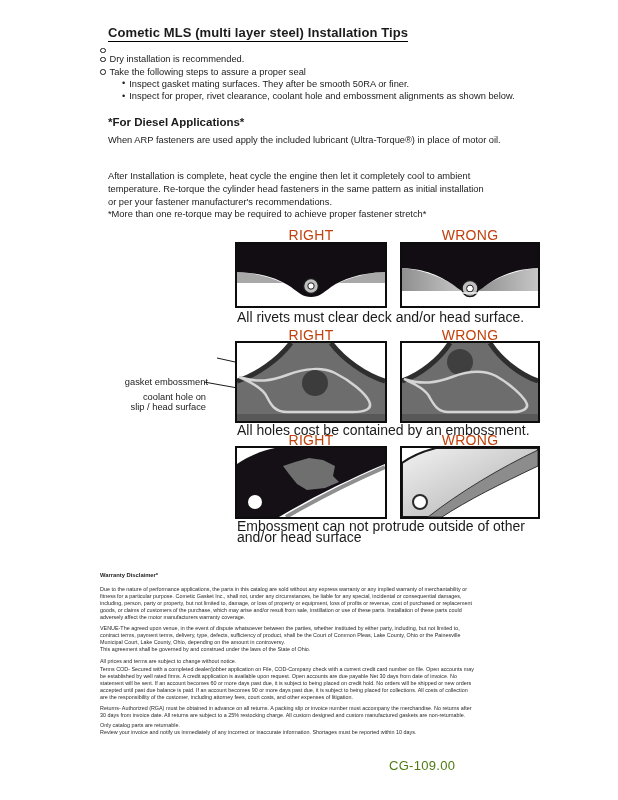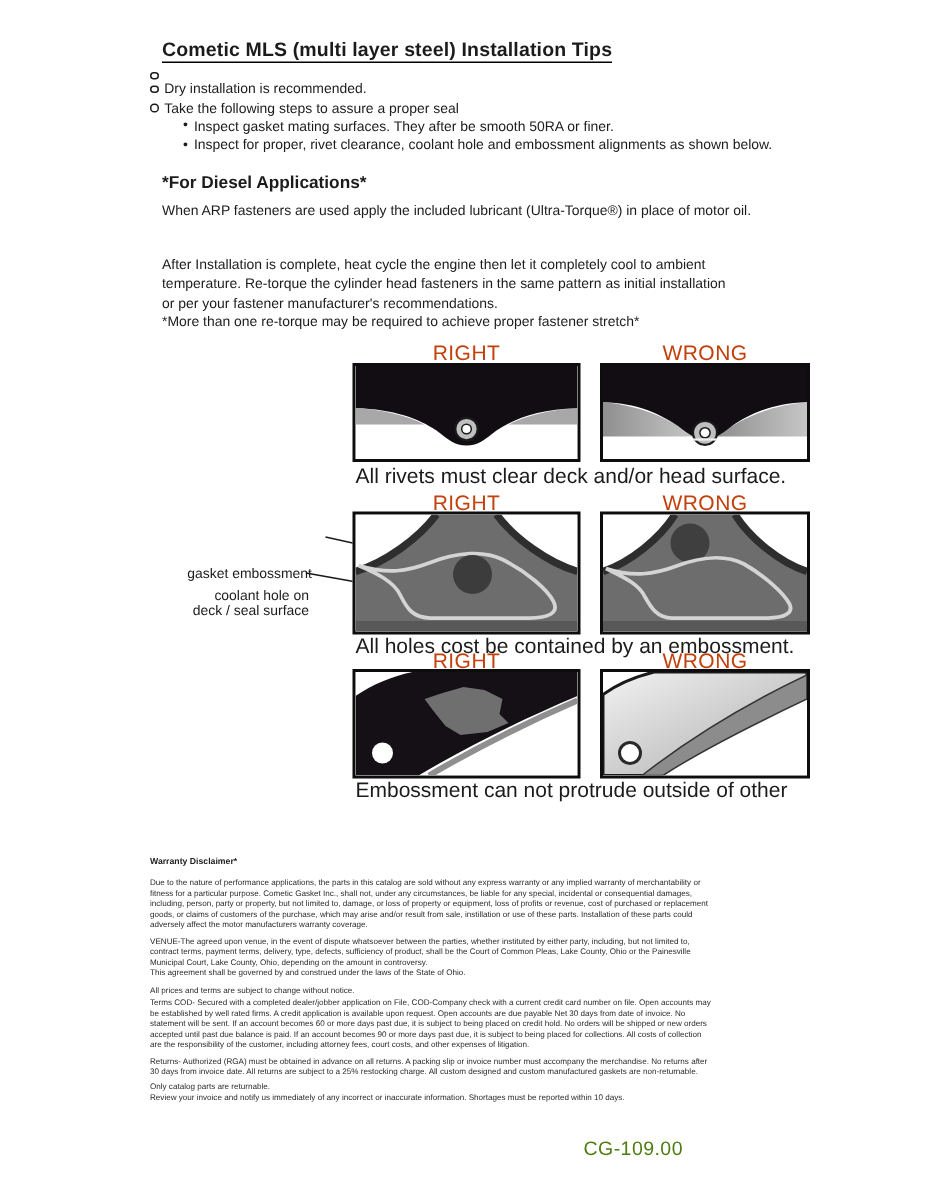--- a/index.html
+++ b/index.html
@@ -112,21 +112,21 @@
       <line x1="60" y1="49" x2="76" y2="49" stroke="#efefef" stroke-width="1.5"></line>
     </svg>
   </div>
   <div class="abs dg-caption" style="left:237px;top:312px;">All rivets must clear deck and/or head surface.</div>
 
   <div class="abs dg-label" style="left:235px;top:327px;width:152px;">RIGHT</div>
   <div class="abs dg-label" style="left:400px;top:327px;width:140px;">WRONG</div>
 
   <div class="abs ann-label" style="left:106px;top:344px;width:100px;margin-top:48px;">
     <div>coolant hole on</div>
-    <div>deck / seal surface</div>
+    <div>slip / head surface</div>
   </div>
   <div class="abs ann-label" style="left:116px;top:377px;width:92px;">gasket embossment</div>
 
   <svg class="abs" style="left:112px;top:346px;" width="240" height="56">
     <line x1="105" y1="12" x2="200" y2="33" stroke="#1a1a1a" stroke-width="1"></line>
     <circle cx="200" cy="33" r="1.6" fill="#1a1a1a"></circle>
     <line x1="92" y1="36" x2="148" y2="46" stroke="#1a1a1a" stroke-width="1"></line>
   </svg>
 
   <div class="abs dbox" style="left:235px;top:341px;width:148px;height:78px;">
@@ -176,20 +176,21 @@
         </linearGradient>
       </defs>
       <rect width="136" height="69" fill="#ffffff"></rect>
       <path d="M34,0 L136,0 L136,15 C100,30 66,48 38,69 L0,69 L0,15 C11,7 22,3 34,0 Z" fill="url(#gb3)" stroke="#1a1a1a" stroke-width="2"></path>
       <path d="M136,2 L136,18 C98,36 66,52 40,69 L26,69 C58,44 98,20 136,2 Z" fill="#8c8c8c" stroke="#333333" stroke-width="1"></path>
       <circle cx="18" cy="54" r="7" fill="#ffffff" stroke="#2a2a2a" stroke-width="2"></circle>
     </svg>
   </div>
   <div class="abs dg-caption" style="left:237px;top:521px;">
     <div>Embossment can not protrude outside of other</div>
+    <div>and/or head surface</div>
   </div>
 
   <div class="abs" id="legal-heading">Warranty Disclaimer*</div>
 
   <div class="abs legal" style="top:586px;">
     <div>Due to the nature of performance applications, the parts in this catalog are sold without any express warranty or any implied warranty of merchantability or</div>
     <div>fitness for a particular purpose.  Cometic Gasket Inc., shall not, under any circumstances, be liable for any special, incidental or consequential damages,</div>
     <div>including, person, party or property, but not limited to, damage, or loss of property or equipment, loss of profits or revenue, cost of purchased or replacement</div>
     <div>goods, or claims of customers of the purchase, which may arise and/or result from sale, instillation or use of these parts.  Installation of these parts could</div>
     <div>adversely affect the motor manufacturers warranty coverage.</div>

